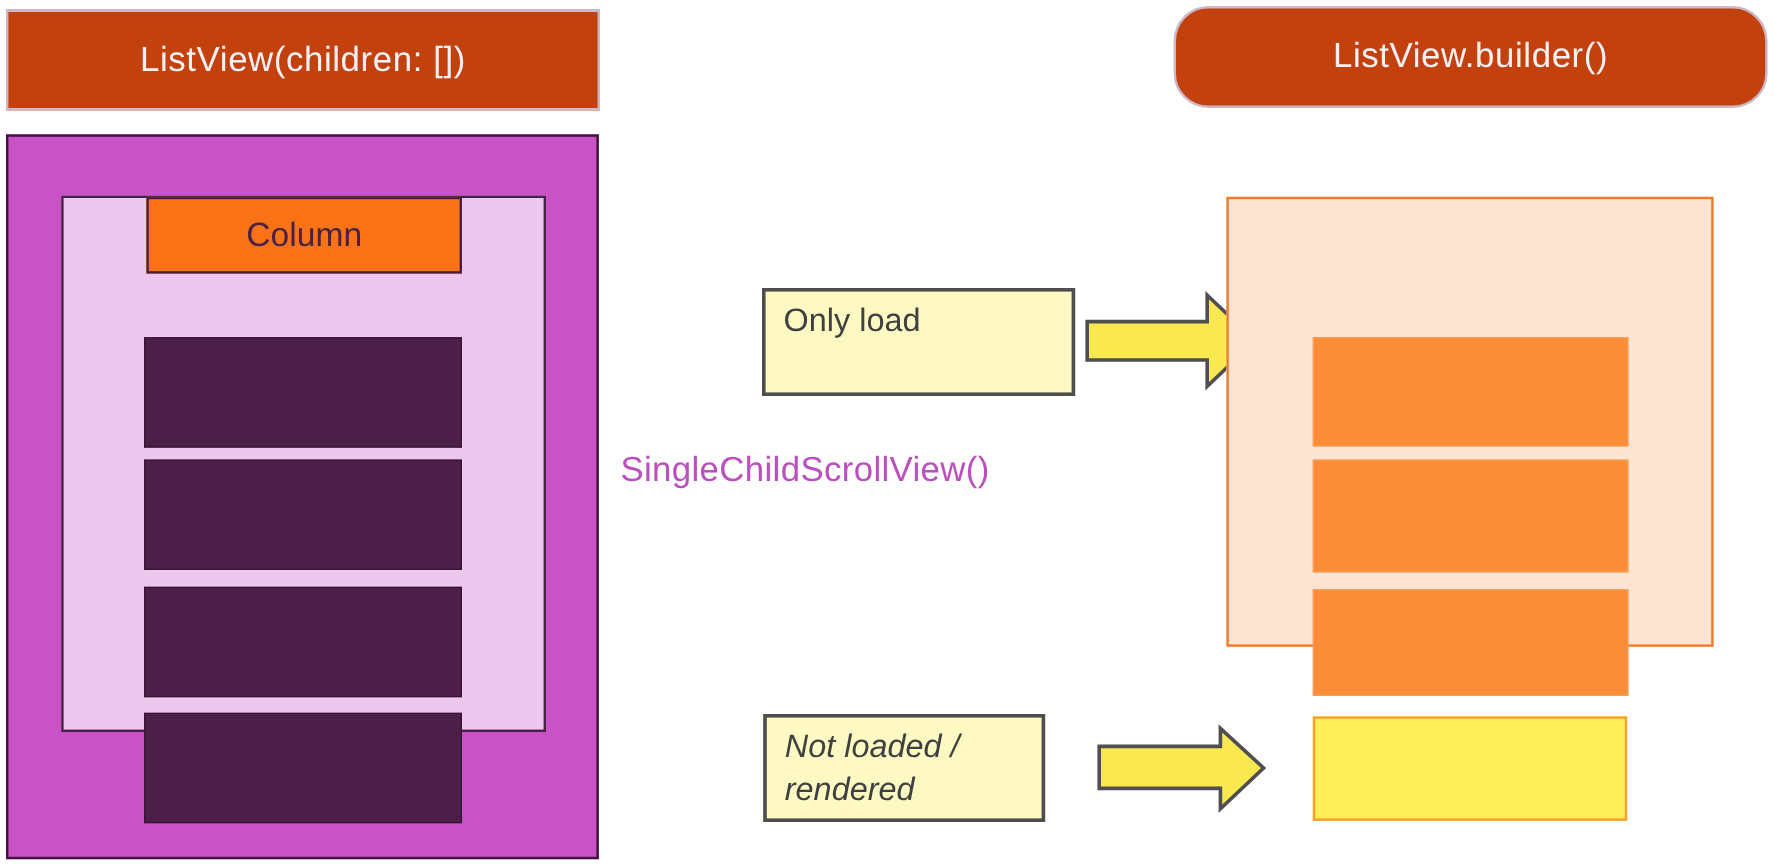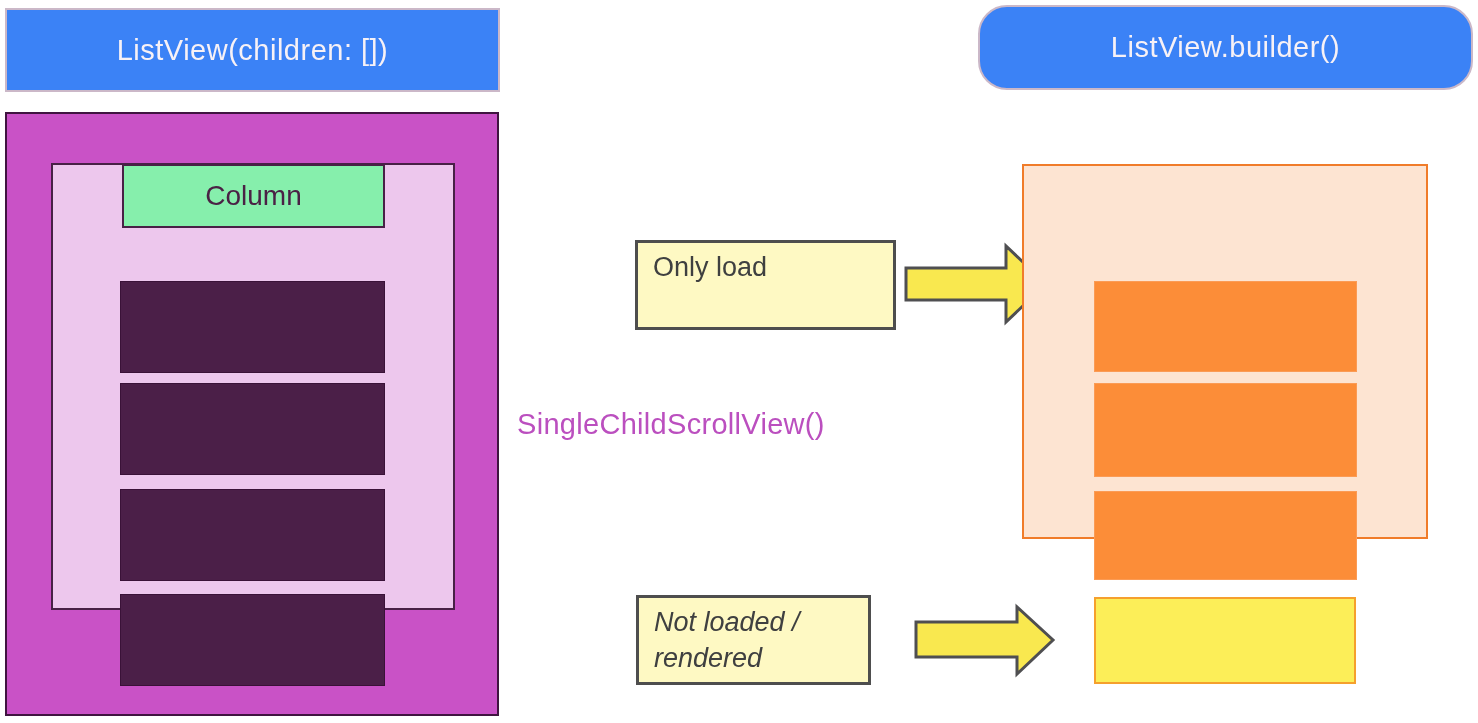--- a/index.html
+++ b/index.html
@@ -12,21 +12,21 @@
     position: relative;
     width: 1478px;
     height: 723px;
     background: #ffffff;
     overflow: hidden;
   }
   .abs { position: absolute; box-sizing: border-box; }
 
   
   .header-bar {
-    background: #3b82f6;
+    background: #c2410c;
     border: 2px solid #cbb8c8;
     color: #f7f1f6;
     font-size: 29px;
     letter-spacing: 0.5px;
     display: flex;
     align-items: center;
     justify-content: center;
   }
   .header-left  { left: 5px;   top: 8px; width: 495px; height: 84px; }
   .header-right { left: 978px; top: 5px; width: 495px; height: 85px; border-radius: 29px; }
@@ -37,41 +37,41 @@
     background: #c952c6;
     border: 2px solid #401440;
   }
   .inner-pink {
     left: 51px; top: 163px; width: 404px; height: 447px;
     background: #edc7ed;
     border: 2px solid #482046;
   }
   .column-box {
     left: 122px; top: 164px; width: 263px; height: 64px;
-    background: #86efac;
+    background: #f97316;
     border: 2px solid #482046;
     color: #4a2145;
     font-size: 28px;
     display: flex;
     align-items: center;
     justify-content: center;
   }
   .dark-item {
     left: 120px; width: 265px; height: 92px;
     background: #4b1f48;
     border: 1px solid #3a1238;
   }
   .dark-item.i0 { top: 281px; }
   .dark-item.i1 { top: 383px; }
   .dark-item.i2 { top: 489px; }
   .dark-item.i3 { top: 594px; }
 
   
   .middle-label {
-    left: 517px; top: 408px;
+    left: 517px; top: 376px;
     color: #bb4fbf;
     font-size: 29px;
     letter-spacing: 0.3px;
     white-space: nowrap;
   }
 
   
   .callout {
     background: #fef9c3;
     border: 3px solid #4e4e4e;

